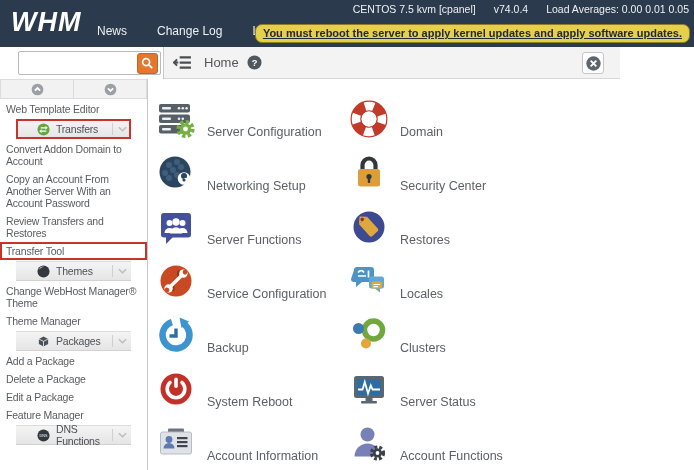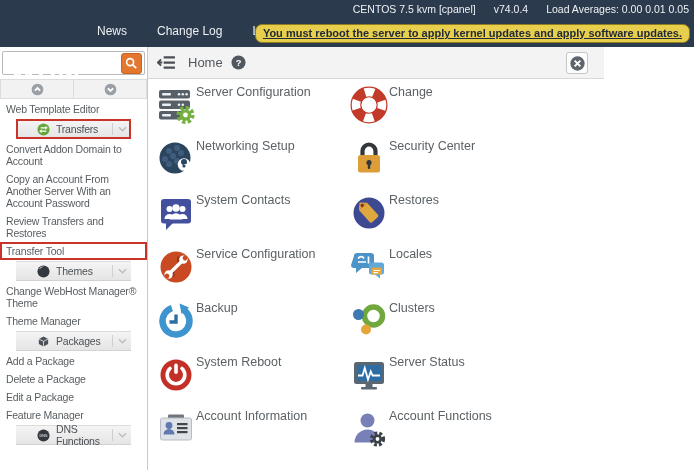--- a/index.html
+++ b/index.html
@@ -5,30 +5,30 @@
   html, body { margin:0; padding:0; }
   body {
     width:694px; height:470px; position:relative; overflow:hidden;
     background:#ffffff;
     font-family:"Liberation Sans","DejaVu Sans",sans-serif;
     -webkit-font-smoothing:antialiased;
   }
   
   .topbar { position:absolute; left:0; top:0; width:694px; height:47px; background:#2b3a4c; z-index:5; }
   .sysinfo { position:absolute; top:3px; right:5px; display:flex; gap:18px; font-size:10.5px; color:#eef1f4; white-space:nowrap; }
-  .logo { position:absolute; left:11px; top:9px; color:#fff; font-size:27px; font-weight:bold; font-style:italic; letter-spacing:1px; line-height:1; cursor:pointer;margin-top:48px; }
+  .logo { position:absolute; left:11px; top:9px; color:#fff; font-size:27px; font-weight:bold; font-style:italic; letter-spacing:1px; line-height:1; cursor:pointer; }
   .navlinks { position:absolute; left:97px; top:24px; display:flex; gap:30px; }
   .navlink { color:#eef1f4; font-size:12px; text-decoration:none; cursor:pointer; white-space:nowrap; }
   .warning {
     position:absolute; right:4px; top:24px; background:#e8ce4d; border:1px solid #8f7d1f;
     border-radius:7px; padding:2px 7px 3px; font-size:11px; font-weight:bold; color:#212b37;
     text-decoration:underline; white-space:nowrap; cursor:pointer;
   }
   
-  .subbar { position:absolute; top:47px; left:0; width:604px; height:32px; z-index:4; }
+  .subbar { position:absolute; top:47px; left:16px; width:604px; height:32px; z-index:4; }
   .searchwrap { position:absolute; left:0; top:0; width:148px; height:32px; background:#fff; border-right:1px solid #c9c9c9; box-sizing:border-box; }
   .searchinput { position:absolute; left:2px; top:4px; width:143px; height:24px; box-sizing:border-box; border:1px solid #b9b9b9; border-radius:2px; padding:0 27px 0 6px; font-size:12px; outline:none; }
   .searchbtn { position:absolute; right:5px; top:6px; width:21px; height:21px; background:#e4772f; border:1px solid #c7621f; border-radius:3px; display:flex; align-items:center; justify-content:center; cursor:pointer; padding:0; }
   .breadcrumbbar { position:absolute; left:148px; right:0; top:0; height:32px; background:#f3f3f3; border-bottom:1px solid #d7d7d7; box-sizing:border-box; display:flex; align-items:center; padding-left:9px; }
   .collapse { display:inline-flex; margin-right:12px; cursor:pointer; }
   .homelbl { font-size:13px; color:#52575c; margin-right:8px; cursor:pointer; }
   .helpic { display:inline-flex; cursor:pointer; }
   .closebtn { position:absolute; right:16px; top:5px; width:22px; height:22px; background:#fdfdfd; border:1px solid #c6c6c6; border-radius:3px; display:flex; align-items:center; justify-content:center; cursor:pointer; padding:0; }
   
   .sidebar { position:absolute; left:0; top:79px; width:148px; bottom:0; background:#fff; border-right:1px solid #c9c9c9; box-sizing:border-box; overflow:hidden; }
@@ -42,21 +42,21 @@
     border-top:1px solid #dcdcdc; border-bottom:1px solid #d2d2d2;
     display:flex; align-items:center; padding:0 4px 0 21px; margin:1px 16px; cursor:pointer; box-sizing:content-box;
   }
   .sec-icon { width:13px; height:13px; display:inline-flex; margin-right:6px; flex:0 0 13px; }
   .sec-lbl { font-size:10.5px; letter-spacing:-0.2px; color:#4c5156; flex:1; }
   .sec-chev { display:inline-flex; border-left:1px solid #cfcfcf; padding-left:5px; height:12px; align-items:center; }
   .hl { outline:2px solid #c9342a; outline-offset:-2px; position:relative; z-index:2; }
   
   .main { position:absolute; left:149px; top:79px; right:0; bottom:0; background:#fff; overflow:hidden; }
   .maingrid { display:grid; grid-template-columns:193px 1fr; grid-auto-rows:54px; padding:6px 0 0 7px; }
-  .main-item { display:flex; align-items:flex-start; cursor:pointer; }
+  .main-item { display:flex; align-items:flex-end; gap:11px; cursor:pointer; }
   .mi-icon { width:40px; height:40px; flex:0 0 40px; display:inline-flex; }
   .mi-lbl { font-size:12.5px; color:#5b6165; }
   svg { display:block; }
 </style>
 </head>
 <body>
 
 <div class="app">
 
   <header class="topbar">
@@ -229,21 +229,21 @@
     <span class="mi-lbl">Server Configuration</span>
   </div>
         <div class="main-item">
     <span class="mi-icon">
             <svg viewBox="0 0 40 40" width="40" height="40">
     <circle cx="20" cy="20" r="13" fill="none" stroke="#c23b2a" stroke-width="11"></circle>
     <circle cx="20" cy="20" r="13" fill="none" stroke="#fff" stroke-width="8.5" stroke-dasharray="9 11.42" stroke-dashoffset="4.5"></circle>
     <circle cx="20" cy="20" r="7.4" fill="#fff"></circle>
   </svg>
           </span>
-    <span class="mi-lbl">Change</span>
+    <span class="mi-lbl">Domain</span>
   </div>
         <div class="main-item">
     <span class="mi-icon">
             <svg viewBox="0 0 40 40" width="40" height="40">
     <circle cx="19" cy="19" r="15.5" fill="#2c455f"></circle>
     <g fill="#3f5d7d">
                 <circle cx="13" cy="12" r="3"></circle>
                 <circle cx="21" cy="9" r="3"></circle>
                 <circle cx="9" cy="20" r="3"></circle>
                 <circle cx="17" cy="17" r="3"></circle>
@@ -278,21 +278,21 @@
     <g fill="#fff">
       <circle cx="13.5" cy="16" r="3"></circle>
                 <circle cx="26.5" cy="16" r="3"></circle>
                 <circle cx="20" cy="15" r="3.7"></circle>
       <path d="M8.5 26 a5 5 0 0 1 10 0 z"></path>
                 <path d="M21.5 26 a5 5 0 0 1 10 0 z"></path>
                 <path d="M13.8 26.5 a6.2 6.2 0 0 1 12.4 0 z"></path>
     </g>
   </svg>
           </span>
-    <span class="mi-lbl">System Contacts</span>
+    <span class="mi-lbl">Server Functions</span>
   </div>
         <div class="main-item">
     <span class="mi-icon">
             <svg viewBox="0 0 40 40" width="40" height="40">
     <circle cx="20" cy="20" r="15.5" fill="#3d4a92"></circle>
     <g transform="rotate(-42 20 20)">
       <path d="M14.5 11 h11 v16 a2 2 0 0 1 -2 2 h-7 a2 2 0 0 1 -2 -2 z" fill="#dfa83e"></path>
       <path d="M14.5 11 l5.5 -5 5.5 5 z" fill="#dfa83e"></path>
       <circle cx="20" cy="9.8" r="1.7" fill="#8e2f28"></circle>
     </g>

